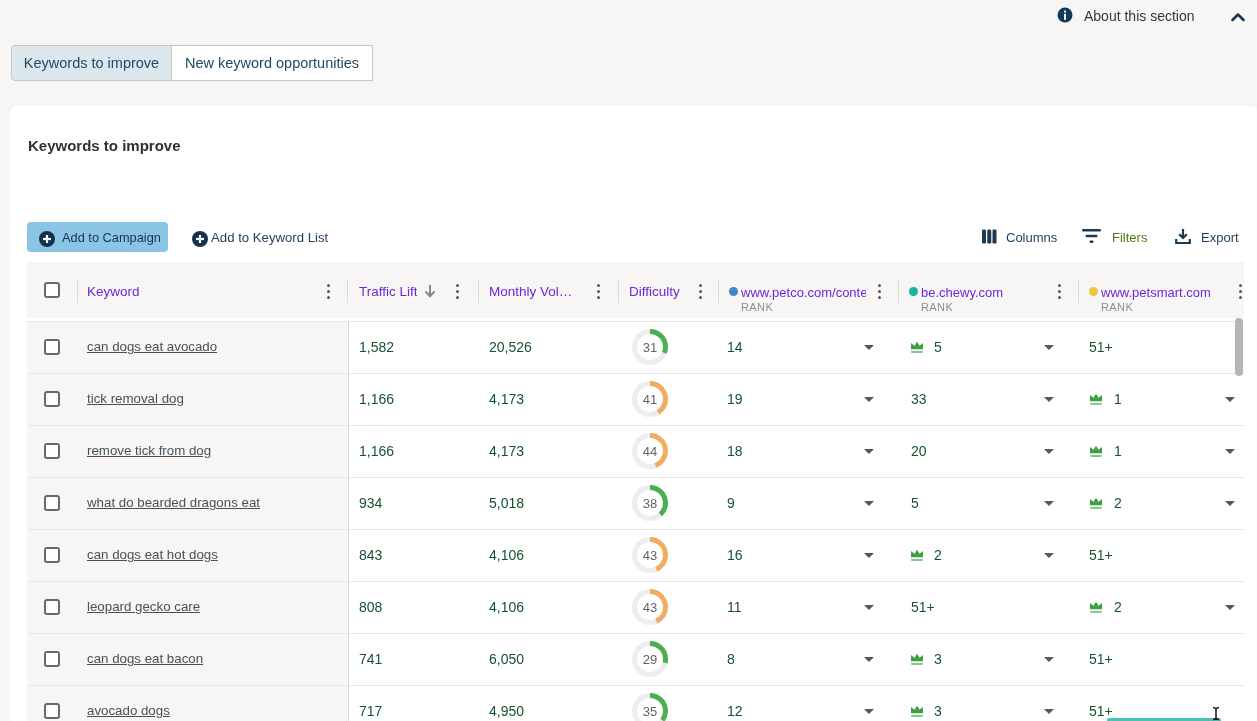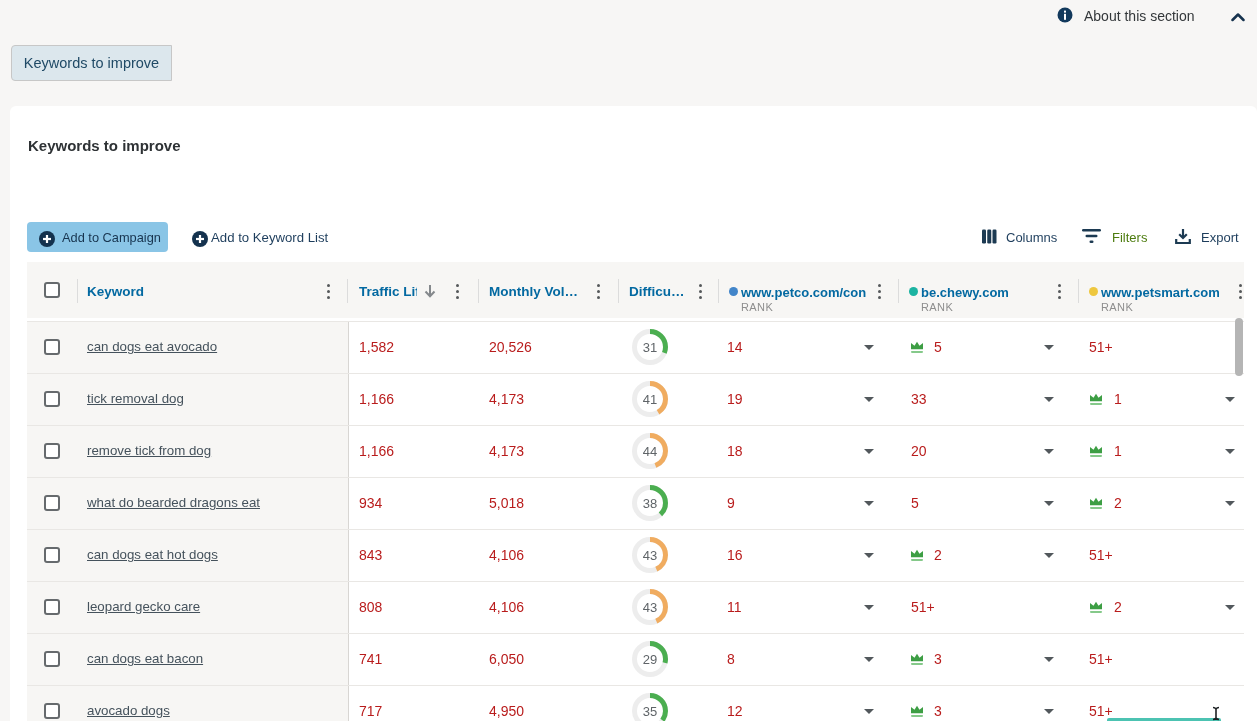--- a/index.html
+++ b/index.html
@@ -1,37 +1,38 @@
 <!DOCTYPE html>
 <html><head><meta charset="utf-8"><style>
 *{margin:0;padding:0;box-sizing:border-box}
 html,body{width:1257px;height:721px;overflow:hidden}
 body{font-family:"Liberation Sans",sans-serif;background:#f7f6f5}
 .page{position:relative;width:1257px;height:721px;overflow:hidden}
 .abs{position:absolute}
 .caret{width:0;height:0;border-left:5.5px solid transparent;border-right:5.5px solid transparent;border-top:5.5px solid #52585c}
 .dotmenu i{display:block;width:3px;height:3px;border-radius:50%;background:#55585a;margin:0 0 3px 0}
 .cbx{width:16px;height:16px;border:2px solid #666a6d;border-radius:3px;background:#fff}
-.hdr{font-weight:bold;color:#0369a1;white-space:nowrap;overflow:hidden}
-.num{font-size:14px;color:#b91c1c;white-space:nowrap}
+.hdr{font-weight:normal;color:#6d28d9;white-space:nowrap;overflow:hidden}
+.num{font-size:14px;color:#14532d;white-space:nowrap}
 .kwlink{font-size:13.3px;color:#45525c;text-decoration:underline;white-space:nowrap}
 .tab{position:absolute;top:45px;height:36px;border:1px solid #c7c7c7;background:#fff;color:#204a66;
  font-size:14.5px;display:flex;align-items:center;justify-content:center;white-space:nowrap}
 </style></head><body>
 <div class="page">
 <svg class="abs" style="left:1057px;top:7px" width="16" height="16">
 <circle cx="8" cy="8" r="7.5" fill="#12395c"></circle>
 <rect x="7" y="3.6" width="2" height="2" fill="#fff"></rect>
 <rect x="7" y="6.8" width="2" height="6" fill="#fff"></rect>
 </svg>
 <div class="abs" style="left:1084px;top:7.5px;font-size:14px;color:#33373a">About this section</div>
 <svg class="abs" style="left:1231px;top:12px" width="14" height="10">
 <polyline points="1.5,8 7,2.5 12.5,8" fill="none" stroke="#16324e" stroke-width="2.5" stroke-linecap="round" stroke-linejoin="round"></polyline>
 </svg>
 <div class="tab" style="left:11px;width:161px;background:#dce7ed;border-radius:4px 0 0 4px;">Keywords to improve</div>
+<div class="tab" style="left:171px;width:202px;">New keyword opportunities</div>
 <div class="abs" style="left:10px;top:106px;width:1247px;height:615px;background:#fff;border-radius:6px 6px 0 0"></div>
 <div class="abs" style="left:28px;top:136.5px;font-size:15px;font-weight:bold;color:#2e3235">Keywords to improve</div>
 <div class="abs" style="left:27px;top:222px;width:141px;height:30px;background:#8ac5e6;border-radius:4px"></div>
 <svg class="abs" style="left:38.5px;top:230.5px" width="16" height="16">
 <circle cx="8.0" cy="8.0" r="8.0" fill="#14324e"></circle>
 <rect x="4.0" y="6.9" width="8" height="2.2" fill="#fff"></rect>
 <rect x="6.9" y="4.0" width="2.2" height="8" fill="#fff"></rect>
 </svg>
 <div class="abs" style="left:62px;top:230px;font-size:12.8px;color:#17344f">Add to Campaign</div>
 <svg class="abs" style="left:191.5px;top:230.5px" width="16" height="16">

